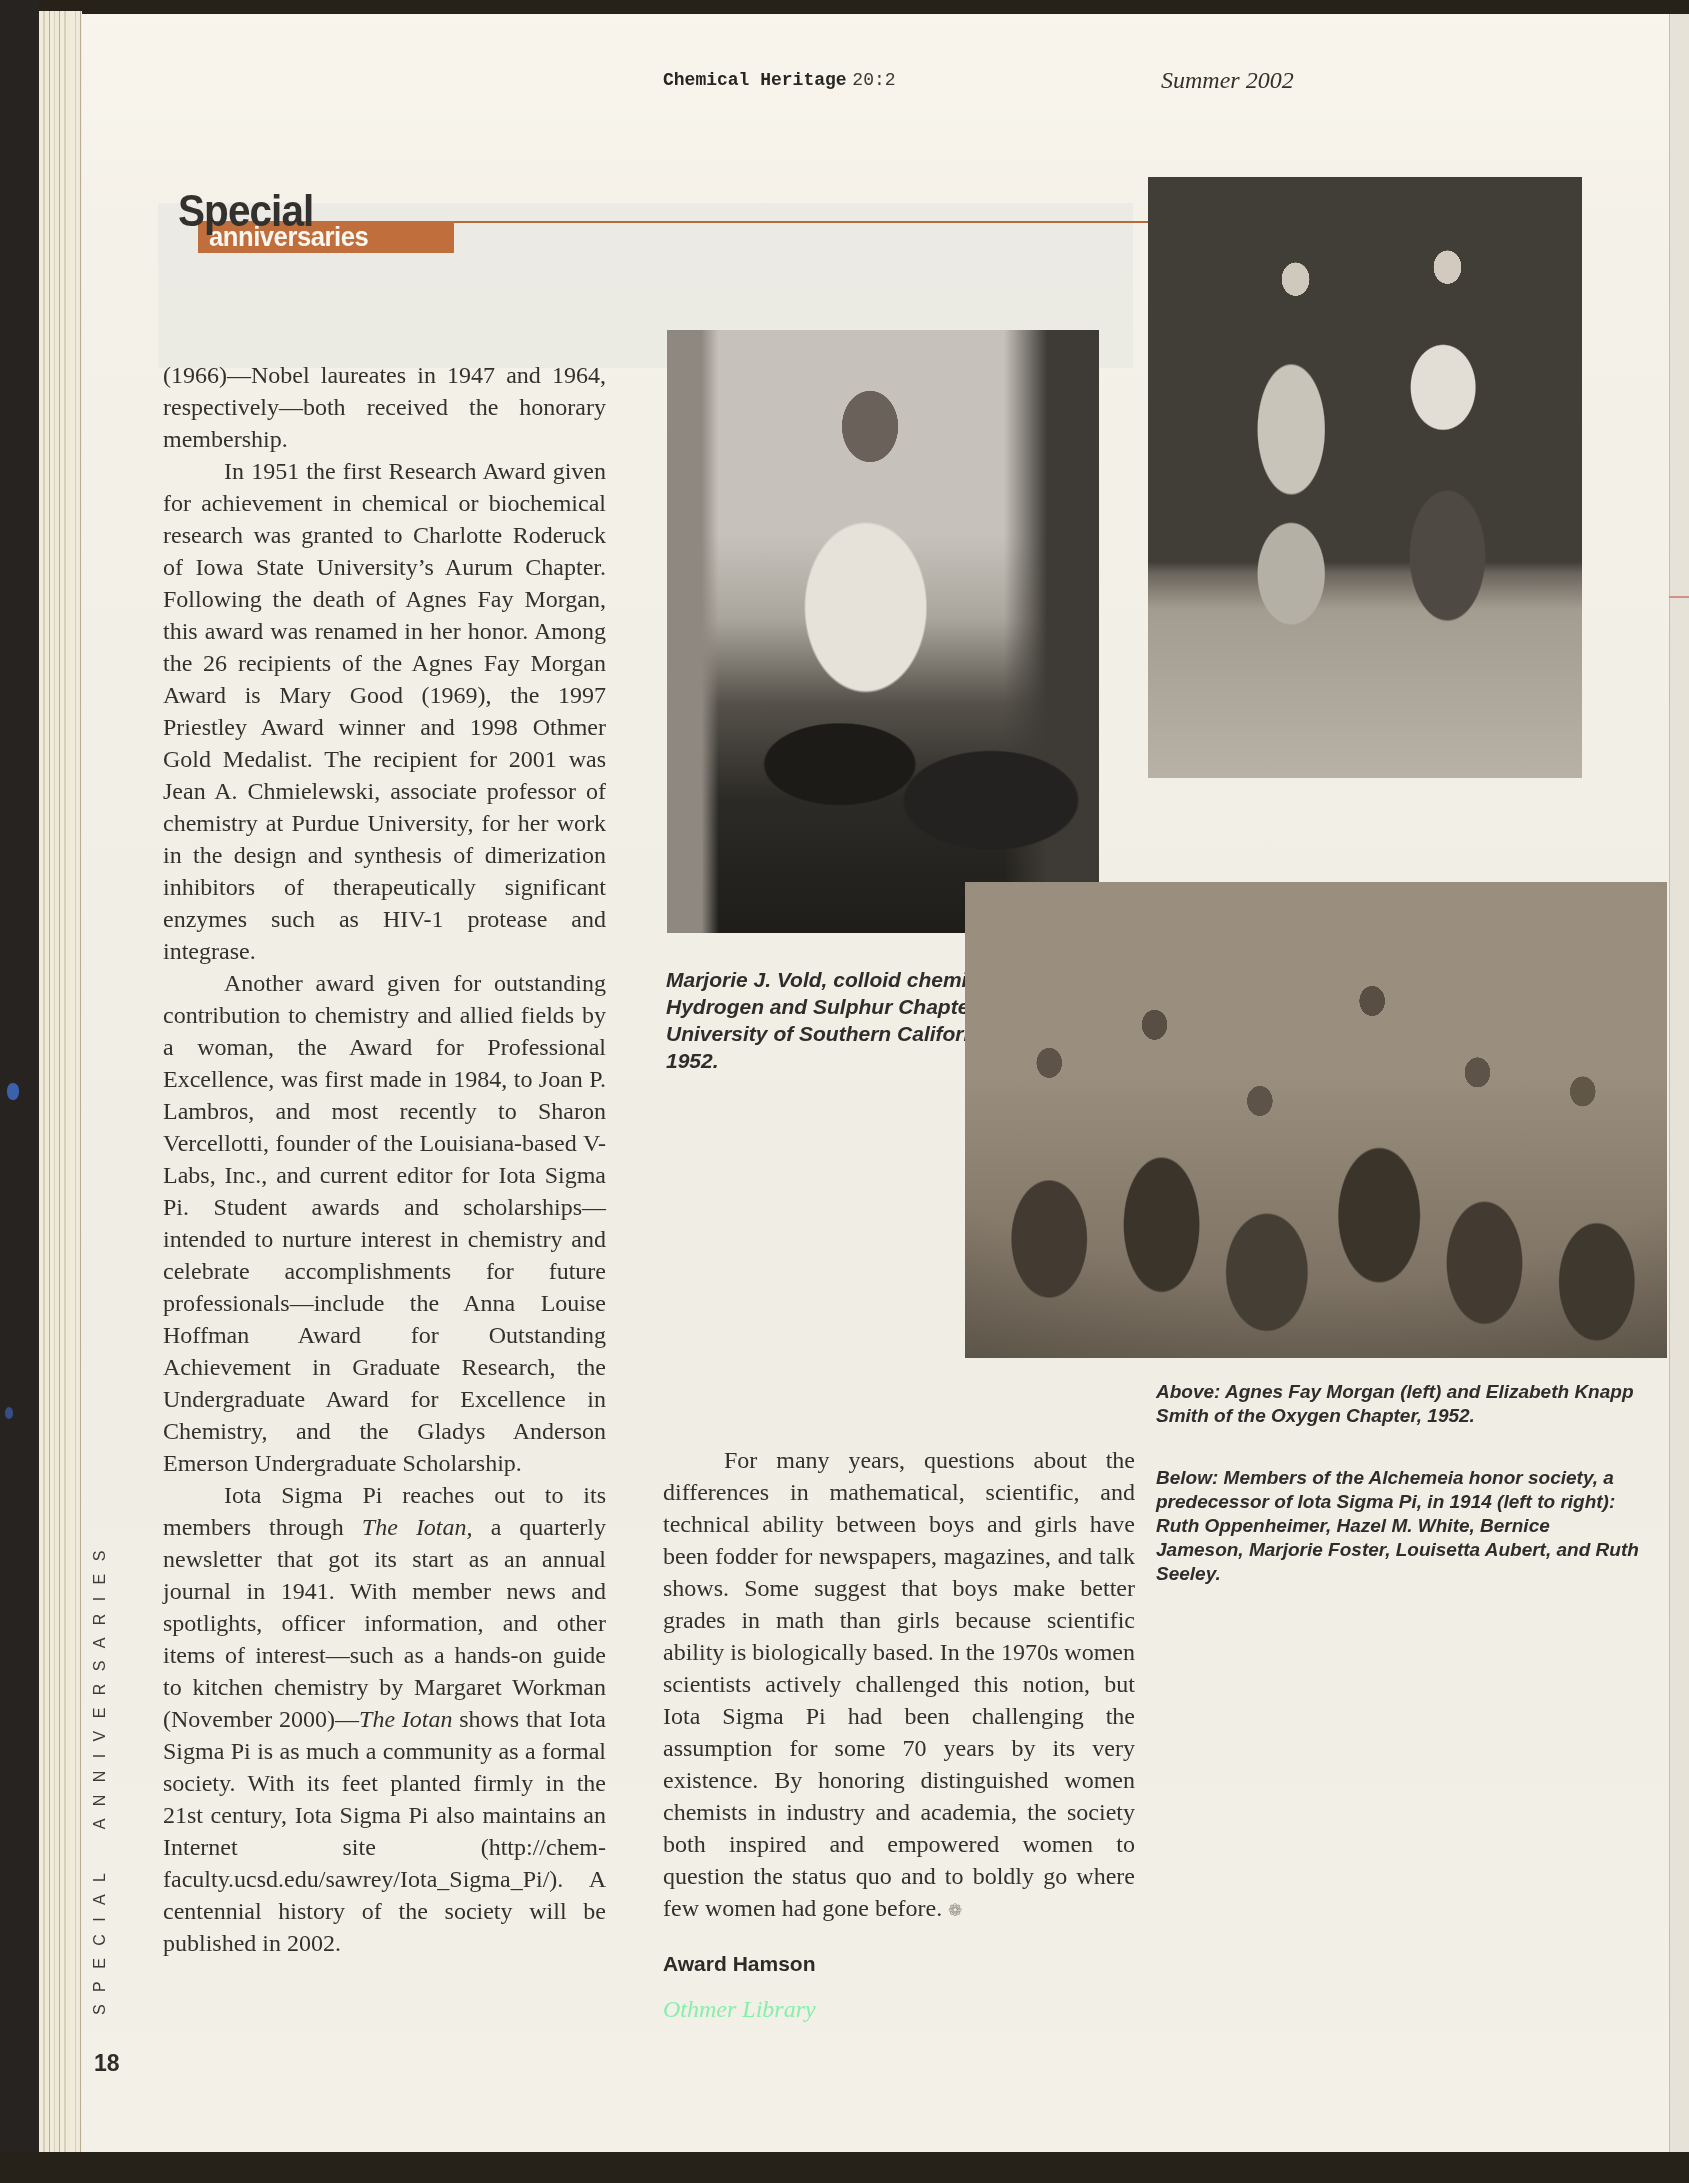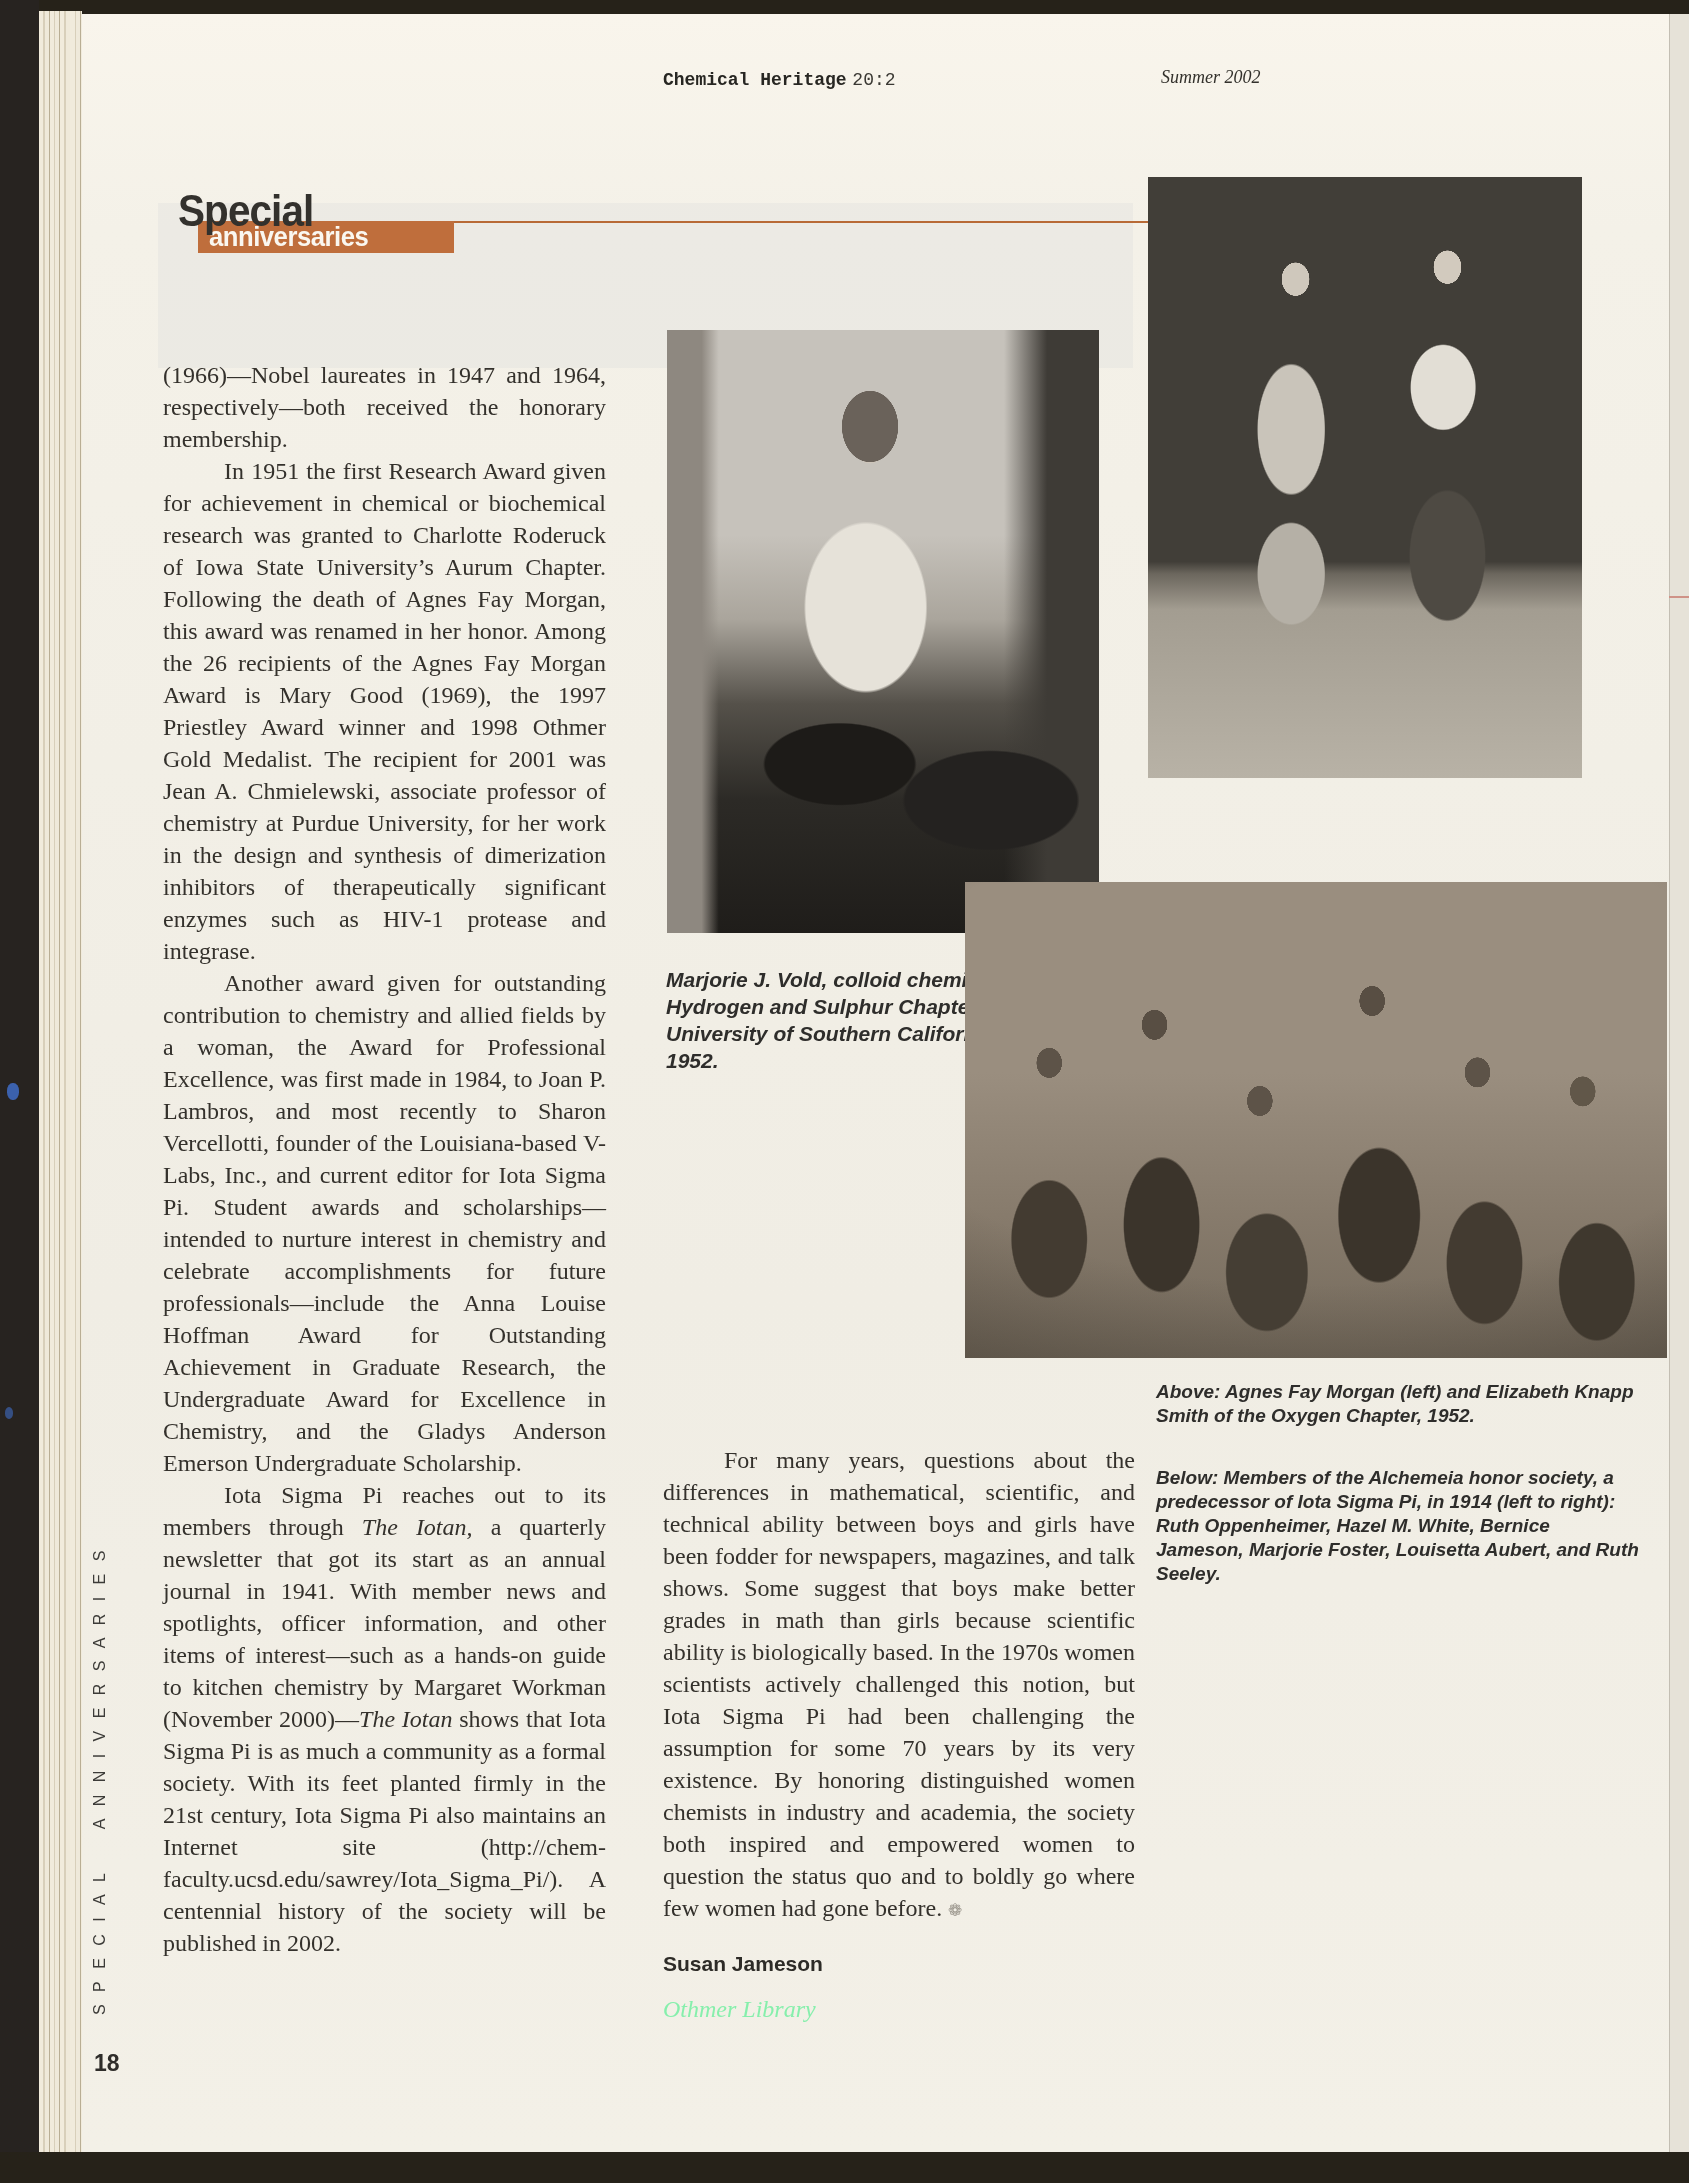--- a/index.html
+++ b/index.html
@@ -19,21 +19,21 @@
   .scan-shade{left:158px;top:203px;width:975px;height:165px;background:rgba(188,193,199,0.13);}
   .pink-line{left:1669px;top:596px;width:20.5px;height:1.9px;background:#cf9287;}
   .ink-mark{background:#3f6cc7;border-radius:45%;opacity:.85;}
   .ink-1{left:6.7px;top:1083px;width:12.4px;height:17px;}
   .ink-2{left:4.8px;top:1407px;width:8.6px;height:12.4px;opacity:.6;}
 
   
   .header-journal{left:663px;top:70px;font-family:Liberation Mono, monospace;font-size:18px;color:#272622;white-space:nowrap;}
   .hj-name{font-weight:bold;}
   .hj-issue{font-weight:normal;margin-left:5.7px;color:#3a3833;}
-  .header-season{left:1161px;top:67px;font-family:"Liberation Serif",serif;font-style:italic;font-size:18px;color:#33312c;white-space:nowrap;}
+  .header-season{left:1161px;top:67px;font-family:"Liberation Serif",serif;font-style:italic;font-size:24px;color:#33312c;white-space:nowrap;}
 
   
   .special-title{left:178px;top:186px;font-family:"Liberation Sans",sans-serif;font-weight:bold;font-size:44px;
     color:#33312d;letter-spacing:-1px;transform:scaleX(.92);transform-origin:0 0;z-index:5;}
   .orange-bar{left:198px;top:221px;width:256px;height:32px;background:#bf6e3c;z-index:4;}
   .anniv-label{position:absolute;left:10.5px;top:1px;font-family:"Liberation Sans",sans-serif;font-weight:bold;font-size:27px;
     color:#faf7f0;letter-spacing:-0.5px;transform:scaleX(.95);transform-origin:0 0;white-space:nowrap;}
   .orange-rule{left:453px;top:221px;width:696px;height:2.4px;background:#b86a36;}
 
   
@@ -135,21 +135,21 @@
       <p class="para indent"><span>In 1951 the first Research Award given for achievement in chemical or biochemical research was granted to Charlotte Roderuck of Iowa State University’s Aurum Chapter. Following the death of Agnes Fay Morgan, this award was renamed in her honor. Among the 26 recipients of the Agnes Fay Morgan Award is Mary Good (1969), the 1997 Priestley Award winner and 1998 Othmer Gold Medalist. The recipient for 2001 was Jean A. Chmielewski, associate professor of chemistry at Purdue University, for her work in the design and synthesis of dimerization inhibitors of therapeutically significant enzymes such as HIV-1 protease and integrase.</span></p>
       <p class="para indent"><span>Another award given for outstanding contribution to chemistry and allied fields by a woman, the Award for Professional Excellence, was first made in 1984, to Joan P. Lambros, and most recently to Sharon Vercellotti, founder of the Louisiana-based V-Labs, Inc., and current editor for Iota Sigma Pi. Student awards and scholarships—intended to nurture interest in chemistry and celebrate accomplishments for future professionals—include the Anna Louise Hoffman Award for Outstanding Achievement in Graduate Research, the Undergraduate Award for Excellence in Chemistry, and the Gladys Anderson Emerson Undergraduate Scholarship.</span></p>
       <p class="para indent"><span>Iota Sigma Pi reaches out to its members through </span><i>The Iotan,</i><span> a quarterly newsletter that got its start as an annual journal in 1941. With member news and spotlights, officer information, and other items of interest—such as a hands-on guide to kitchen chemistry by Margaret Workman (November 2000)—</span><i>The Iotan</i><span> shows that Iota Sigma Pi is as much a community as a formal society. With its feet planted firmly in the 21st century, Iota Sigma Pi also maintains an Internet site (http://chem-faculty.ucsd.edu/sawrey/Iota_Sigma_Pi/). A centennial history of the society will be published in 2002.</span></p>
     </div>
 
   <div class="abs text-col mid-col">
     <div>
         <p class="para indent"><span>For many years, questions about the differences in mathematical, scientific, and technical ability between boys and girls have been fodder for newspapers, magazines, and talk shows. Some suggest that boys make better grades in math than girls because scientific ability is biologically based. In the 1970s women scientists actively challenged this notion, but Iota Sigma Pi had been challenging the assumption for some 70 years by its very existence. By honoring distinguished women chemists in industry and academia, the society both inspired and empowered women to question the status quo and to boldly go where few women had gone before.</span><span class="end-mark"> ❁</span></p>
       </div>
     <div class="byline">
-      <div class="byline-author">Susan Jameson</div>
+      <div class="byline-author">Award Hamson</div>
       <div class="byline-affil">Othmer Library</div>
     </div>
   </div>
 
   <div class="abs vertical-label">SPECIAL ANNIVERSARIES</div>
   <div class="abs page-number">18</div>
 
 </div>
 
 

